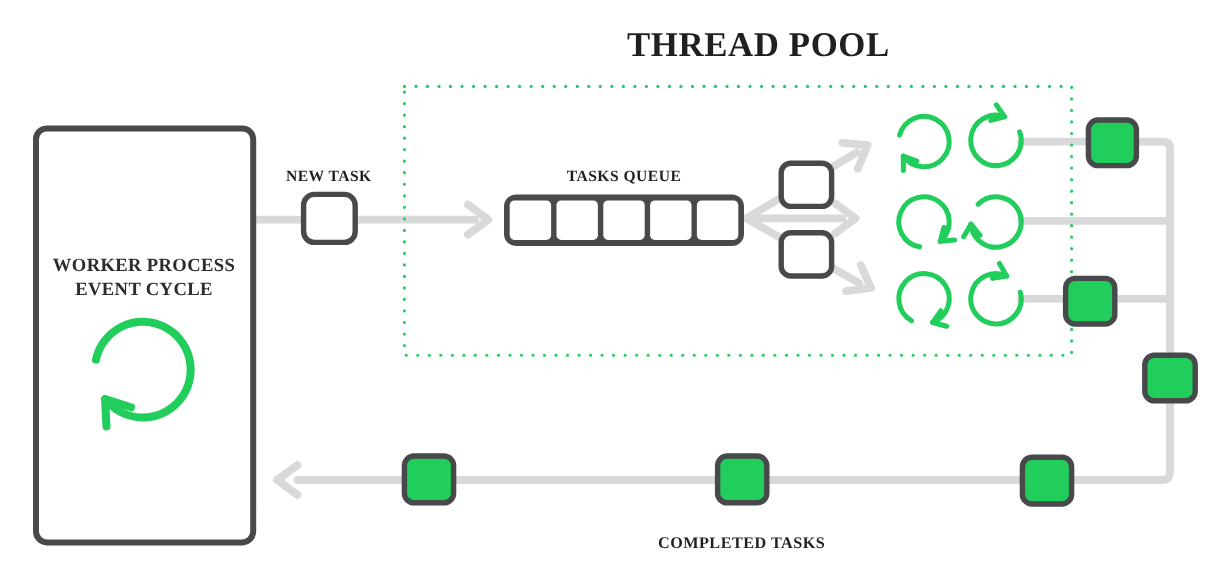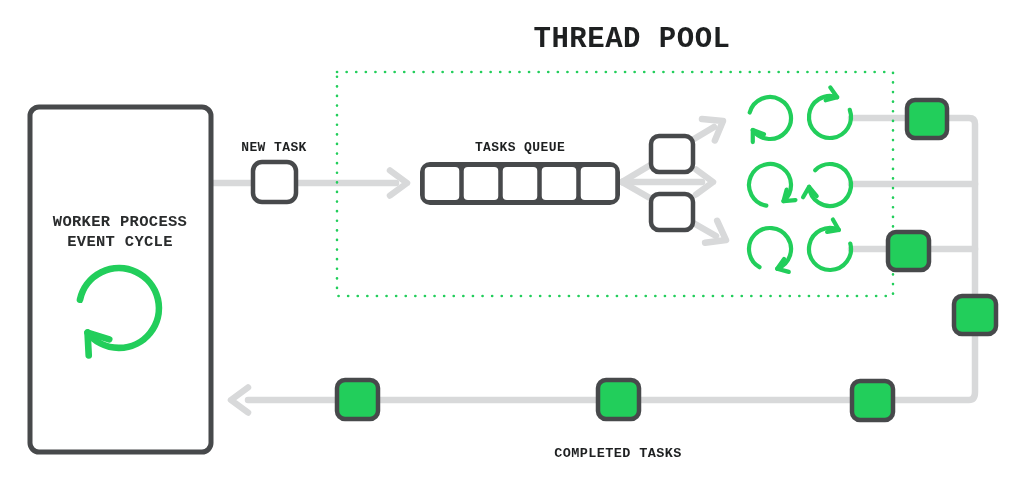--- a/index.html
+++ b/index.html
@@ -5,21 +5,21 @@
   :root{
     --green:#22ce5b;
     --dark:#47494b;
     --line:#d8d9da;
     --text:#1e2021;
     --background:#ffffff;
   }
   html,body{margin:0;padding:0;background:var(--background);}
   .stage{
     width:1024px;height:484px;position:relative;background:var(--background);
-    font-family:Liberation Mono, monospace;
+    font-family:Liberation Serif, serif;
   }
   svg{display:block;}
   
   .gline{stroke:var(--line);stroke-width:6.5;fill:none;stroke-linecap:round;stroke-linejoin:round;}
   .gchev{stroke:var(--line);stroke-width:6.5;fill:none;stroke-linecap:round;stroke-linejoin:round;}
   
   .wbox{fill:#ffffff;stroke:var(--dark);stroke-width:5;}
   .wsq{fill:#ffffff;stroke:var(--dark);stroke-width:4.5;}
   
   .qshell{fill:var(--dark);}

